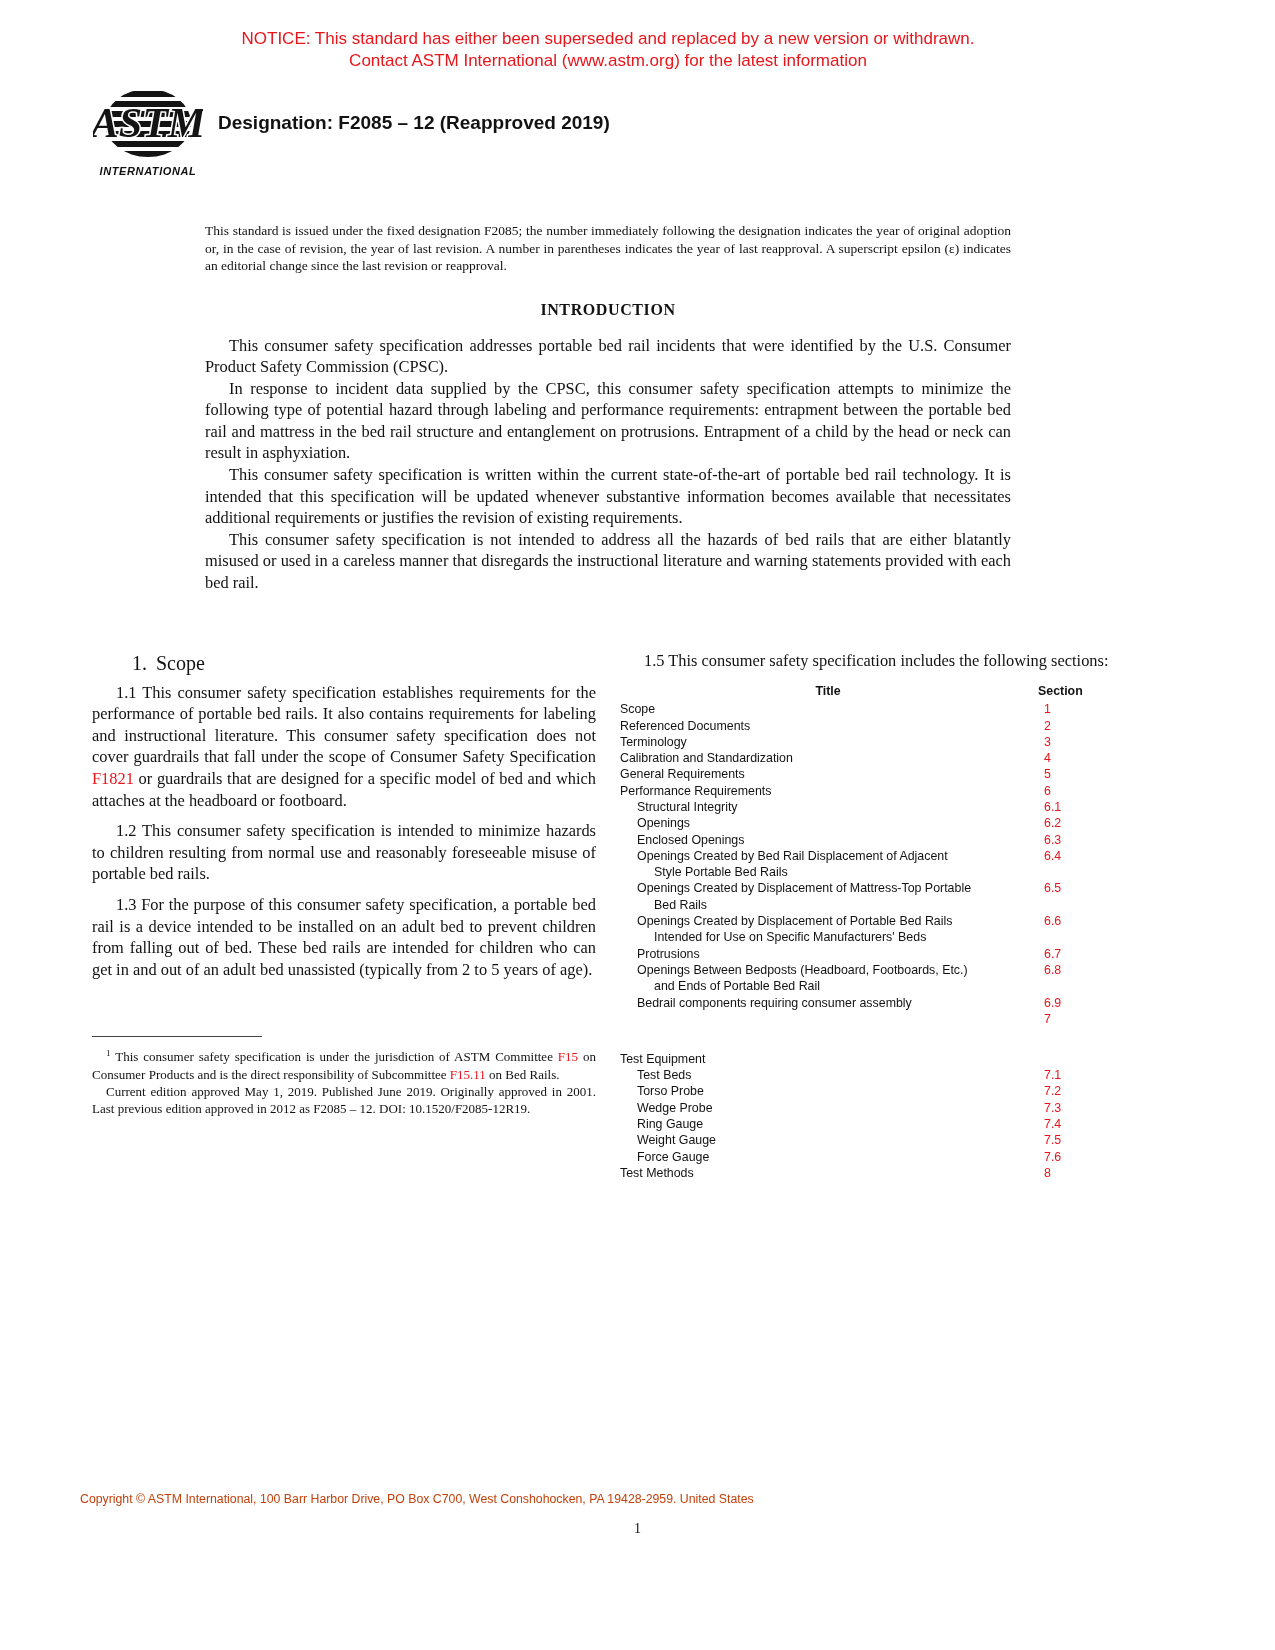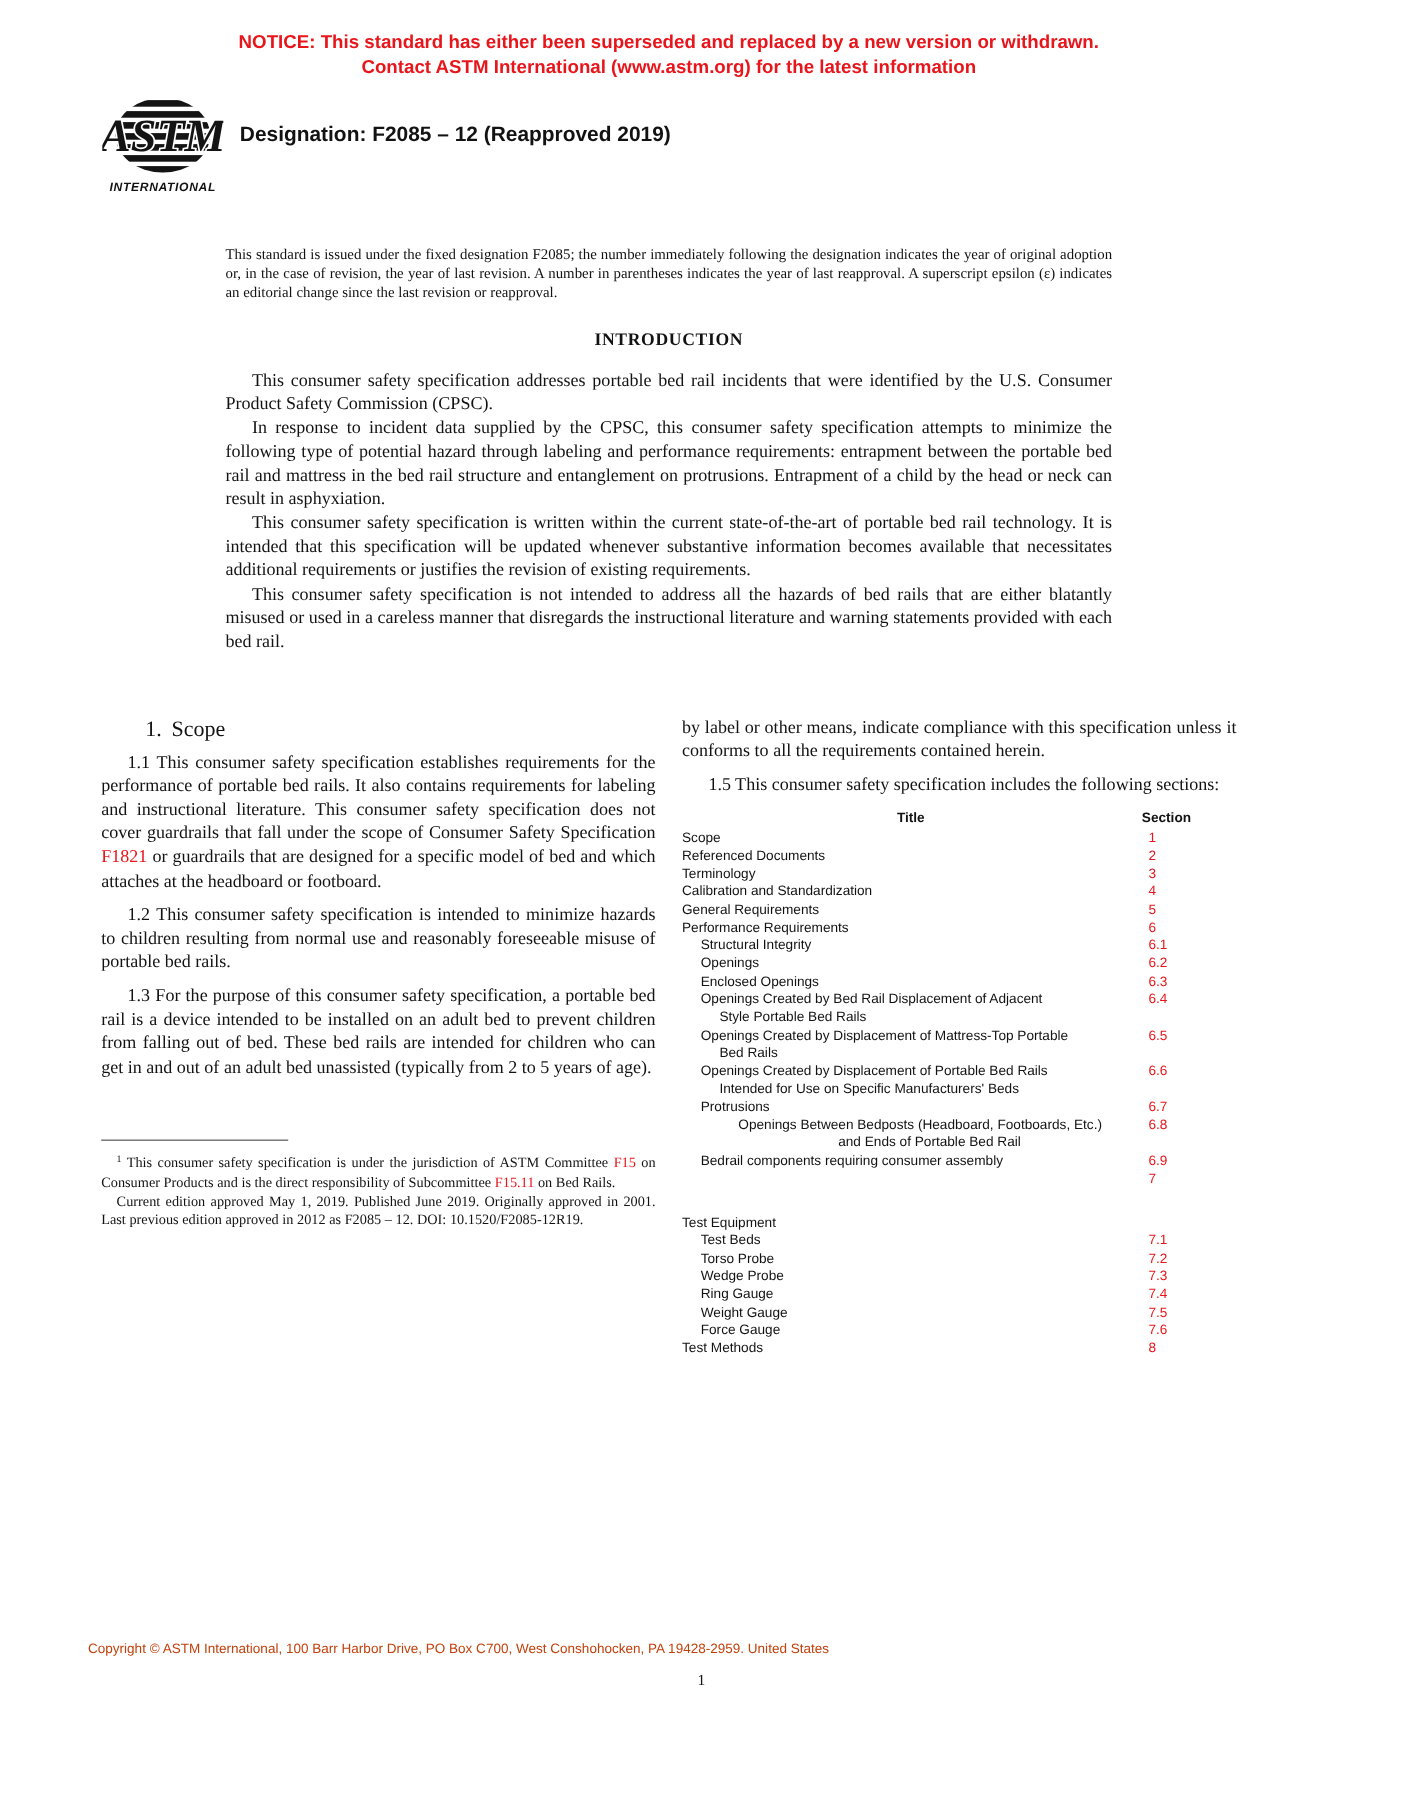--- a/index.html
+++ b/index.html
@@ -14,21 +14,21 @@
   }
   :root { --red:#e8151b; }
 
   .page { position:relative; width:1275px; height:1650px; padding-top:28px; }
 
   
   .notice {
     margin-left:92px; width:1032px;
     text-align:center;
     font-family:"Liberation Sans", sans-serif;
-    font-weight:bold;
+    font-weight:normal;
     font-size:17px; line-height:22px;
     color:var(--red);
   }
 
   
   .header-row { display:flex; align-items:flex-start; margin:14px 0 0 92px; height:112px; }
   .logo { width:112px; text-align:center; }
   .logo svg { display:block; margin:0 auto; }
   .logo-sub {
     font-family:"Liberation Sans", sans-serif;
@@ -176,21 +176,20 @@
 
 
       <div class="footnote">
         <div class="fn-rule"></div>
         <p class="fn-par"><sup>1</sup><span> This consumer safety specification is under the jurisdiction of ASTM Committee </span><span class="red-link">F15</span><span> on Consumer Products and is the direct responsibility of Subcommittee </span><span class="red-link">F15.11</span><span> on Bed Rails.</span></p>
         <p class="fn-par">Current edition approved May 1, 2019. Published June 2019. Originally approved in 2001. Last previous edition approved in 2012 as F2085 – 12. DOI: 10.1520/F2085-12R19.</p>
       </div>
     </div>
 
     <div class="col">
-      <p class="body-par no-indent">by label or other means, indicate compliance with this specification unless it conforms to all the requirements contained herein.</p>
       <p class="body-par">1.5 This consumer safety specification includes the following sections:</p>
 
       <div class="toc">
         <div class="toc-header">
           <span class="th-title">Title</span>
           <span class="th-section">Section</span>
         </div>
         <div id="toc-rows">
             <div class="toc-row">
     <div class="toc-title" style="padding-left: 0px;">
@@ -267,21 +266,21 @@
               </div>
     <div class="toc-num">6.6</div>
   </div>
             <div class="toc-row">
     <div class="toc-title" style="padding-left: 17px;">
                 <div class="l1">Protrusions</div>
               </div>
     <div class="toc-num">6.7</div>
   </div>
             <div class="toc-row">
-    <div class="toc-title" style="padding-left: 17px; text-align: center;">
+    <div class="toc-title" style="padding-left: 17px;">
                 <div class="l1">Openings Between Bedposts (Headboard, Footboards, Etc.)</div>
                 <div class="l2">and Ends of Portable Bed Rail</div>
               </div>
     <div class="toc-num">6.8</div>
   </div>
             <div class="toc-row">
     <div class="toc-title" style="padding-left: 17px;">
                 <div class="l1">Bedrail components requiring consumer assembly</div>
               </div>
     <div class="toc-num">6.9</div>

